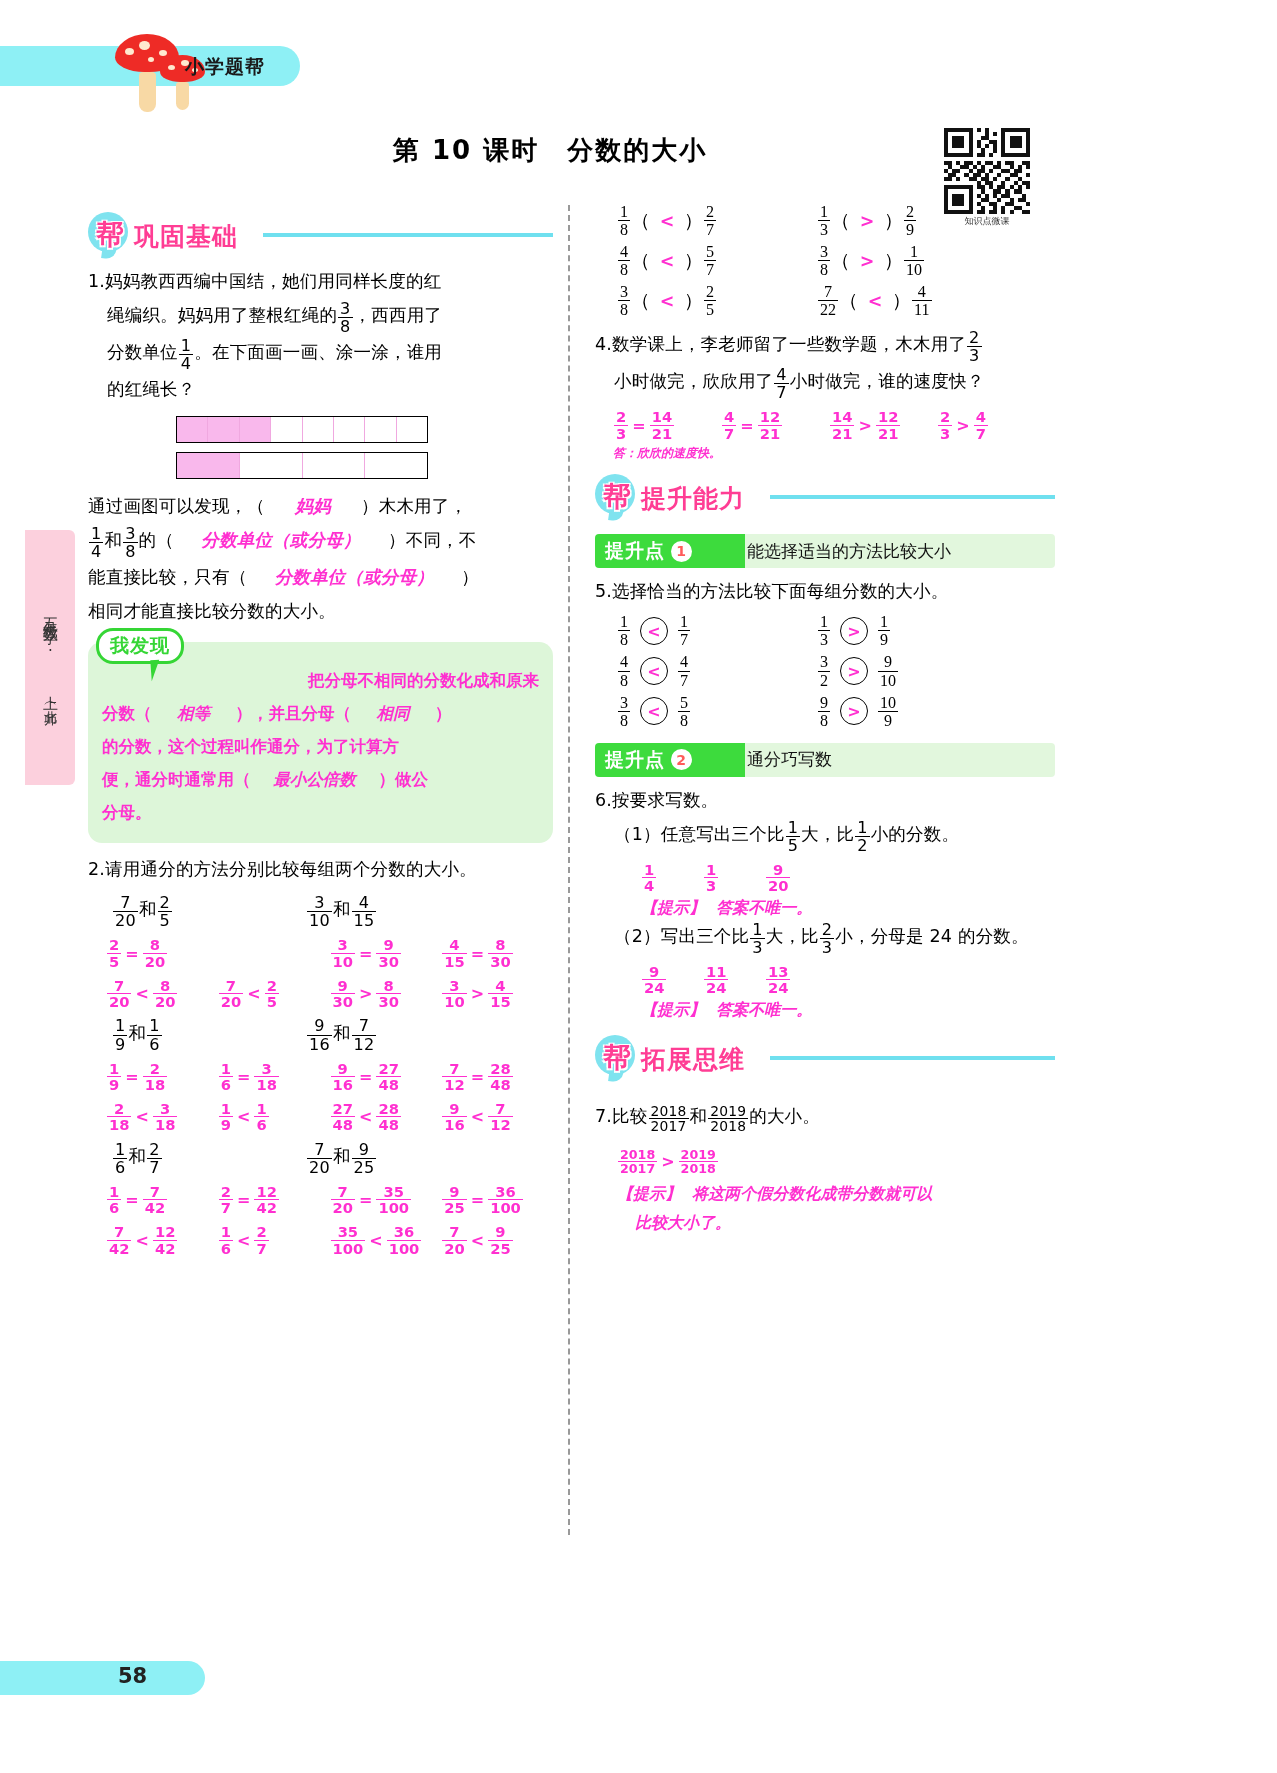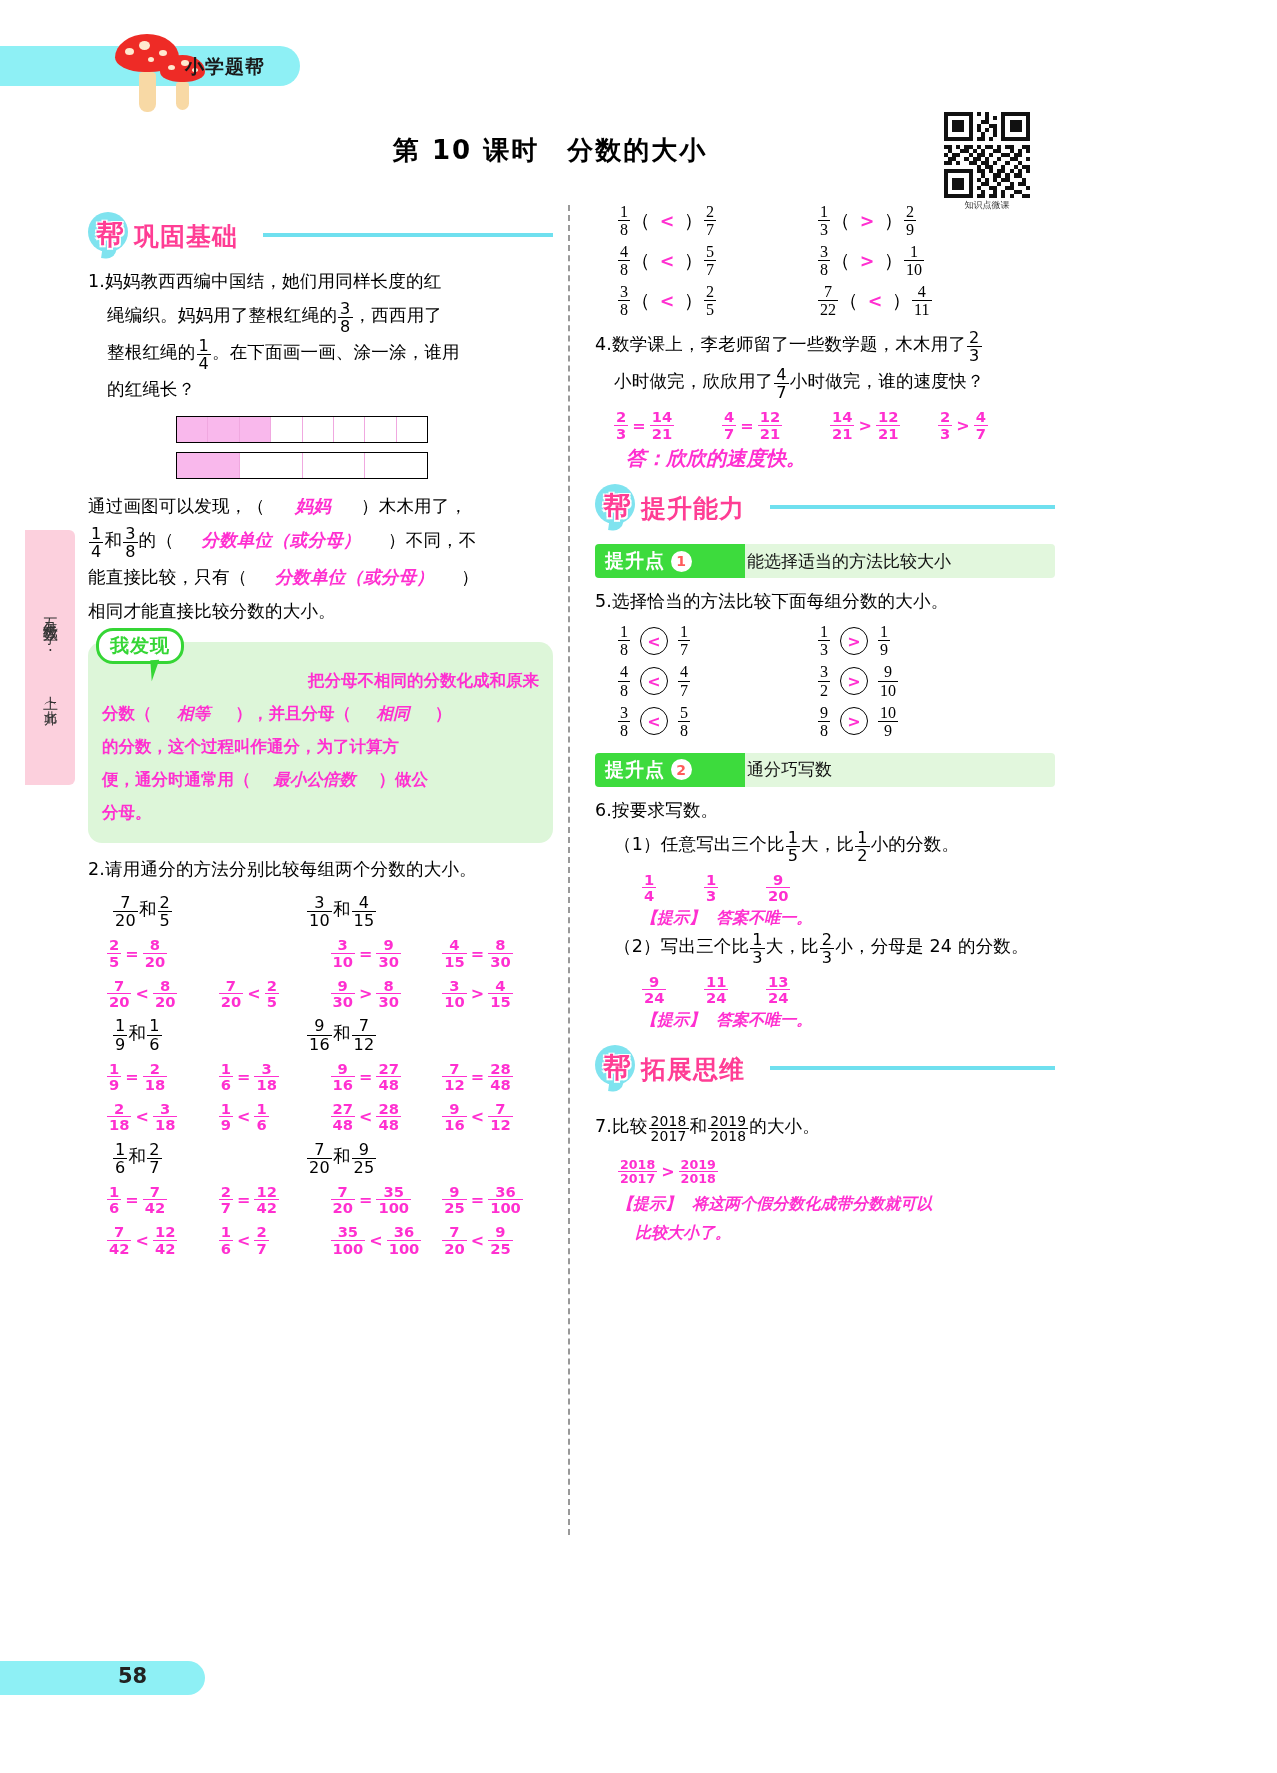--- a/index.html
+++ b/index.html
@@ -20,21 +20,21 @@
     position:absolute; left:185px; top:54px;
     font-family:"DejaVu Sans","Liberation Sans",sans-serif;
     font-weight:bold; font-size:19px; color:#1a1a1a; letter-spacing:1px;
   }
   .mushroom{ position:absolute; }
   .mush-cap{ border-radius:50% 50% 46% 46% / 62% 62% 38% 38%; background:#ee2b26; position:relative; }
   .mush-cap i{ position:absolute; background:#ffe9cf; border-radius:50%; }
   .mush-stem{ background:#f8d9a5; border-radius:4px 4px 8px 8px; margin:0 auto; }
 
   
-  #qr-block{ position:absolute; left:940px; top:112px; width:94px; }
+  #qr-block{ position:absolute; left:940px; top:128px; width:94px; }
   #qr-code{ width:94px; height:86px; display:block; }
   #qr-caption{
     text-align:center; font-size:9px; color:#333; margin-top:1px;
     font-family:"DejaVu Sans","Liberation Sans",sans-serif;
   }
 
   
   #page-title{
     position:absolute; left:0; top:133px; width:1100px; text-align:center;
     font-family:"DejaVu Sans","Liberation Sans",sans-serif;
@@ -345,21 +345,21 @@
     <div class="sec-title">巩固基础</div>
     <div class="sec-rule"></div>
   </div>
 
   <div class="q">
     <div><span class="q-num">1.</span><span>妈妈教西西编中国结，她们用同样长度的红</span></div>
     <div class="indent nowrap">
       <span>绳编织。妈妈用了整根红绳的</span><span class="fr"><span class="n">3</span><span class="d">8</span></span><span>，西西用了</span>
     </div>
     <div class="indent nowrap">
-      <span>整根红绳的</span><span class="fr"><span class="n">1</span><span class="d">4</span></span><span>。在下面画一画、涂一涂，谁用</span>
+      <span>分数单位</span><span class="fr"><span class="n">1</span><span class="d">4</span></span><span>。在下面画一画、涂一涂，谁用</span>
     </div>
     <div class="indent">的红绳长？</div>
   </div>
 
   <div class="bars">
     <div class="bar">
       <div class="cell f"></div>
       <div class="cell f"></div>
       <div class="cell f"></div>
       <div class="cell"></div>
@@ -828,21 +828,21 @@
           <span class="n">2</span>
           <span class="d">3</span>
         </span>
         <span class="op">&gt;</span>
         <span class="fr ">
           <span class="n">4</span>
           <span class="d">7</span>
         </span>
       </span>
     </div>
-  <div class="ansi" style="margin-left:31px;font-size:20px;">答：欣欣的速度快。</div>
+  <div class="ansi" style="margin-left:18px;font-size:12px;">答：欣欣的速度快。</div>
 
   <div class="sec-head" style="margin-top:10px;">
     <div class="sec-bubble"></div>
     <div class="sec-bang">帮</div>
     <div class="sec-title">提升能力</div>
     <div class="sec-rule"></div>
   </div>
 
   <div class="tp-row">
     <div class="tp-left">

